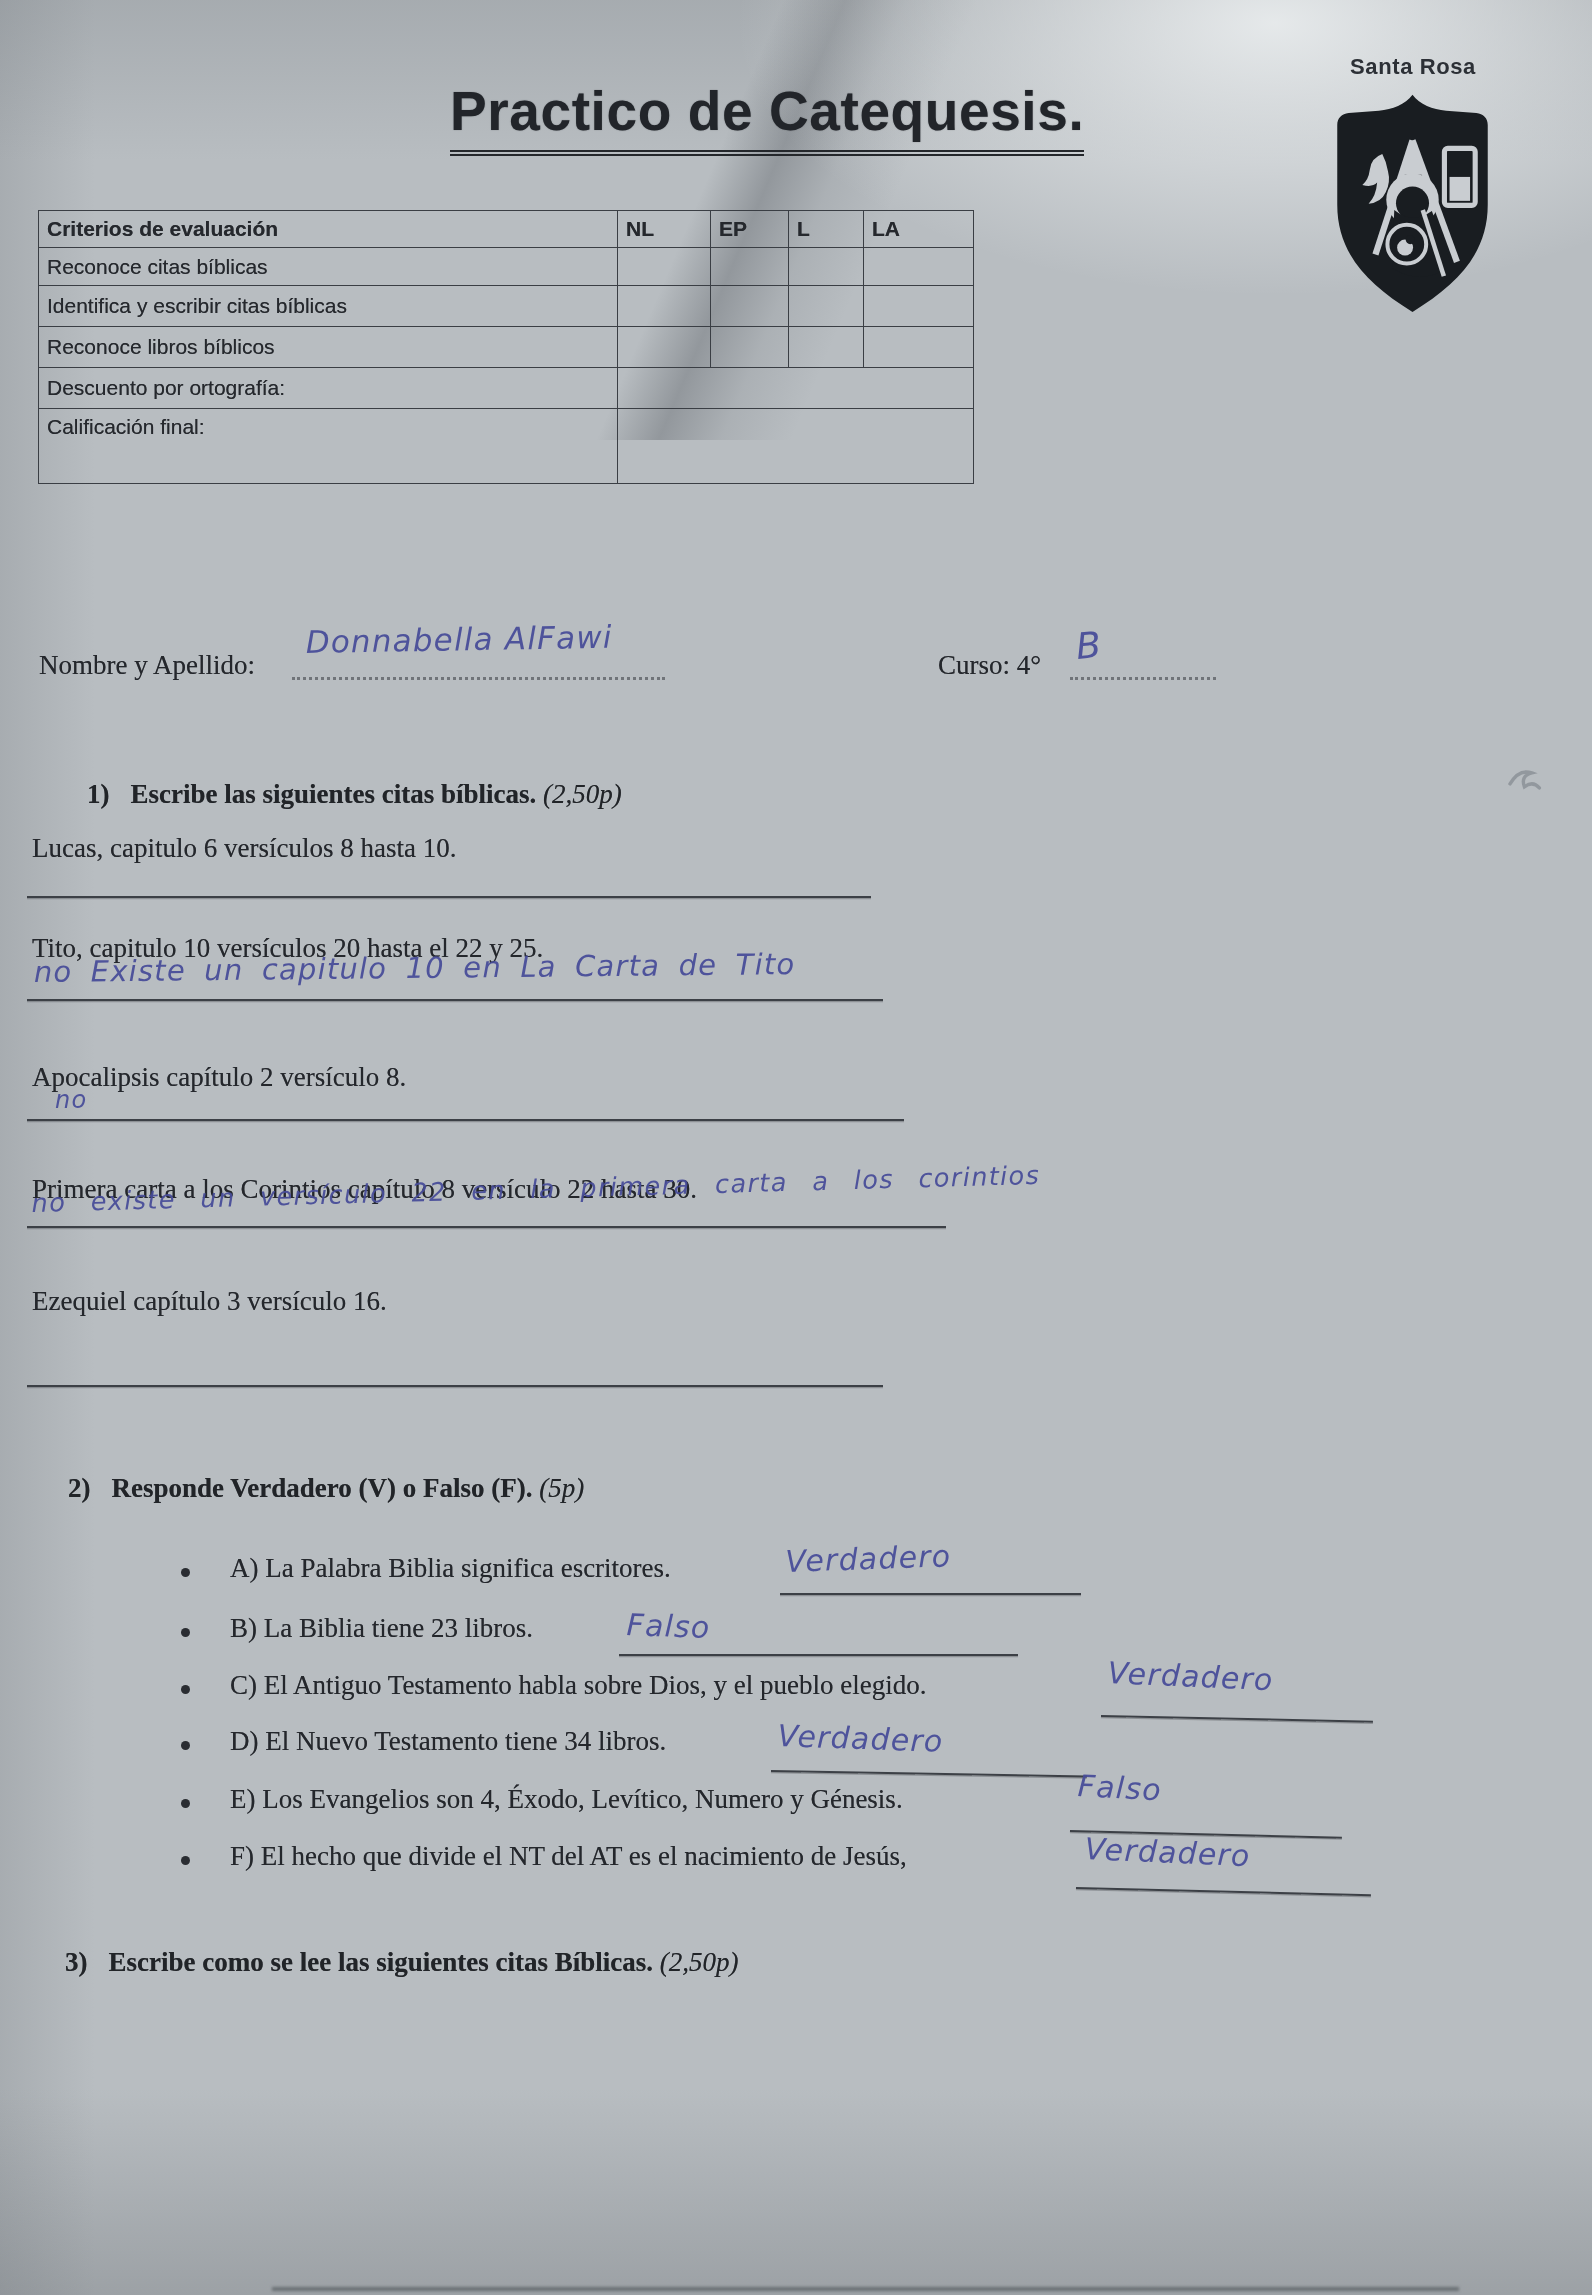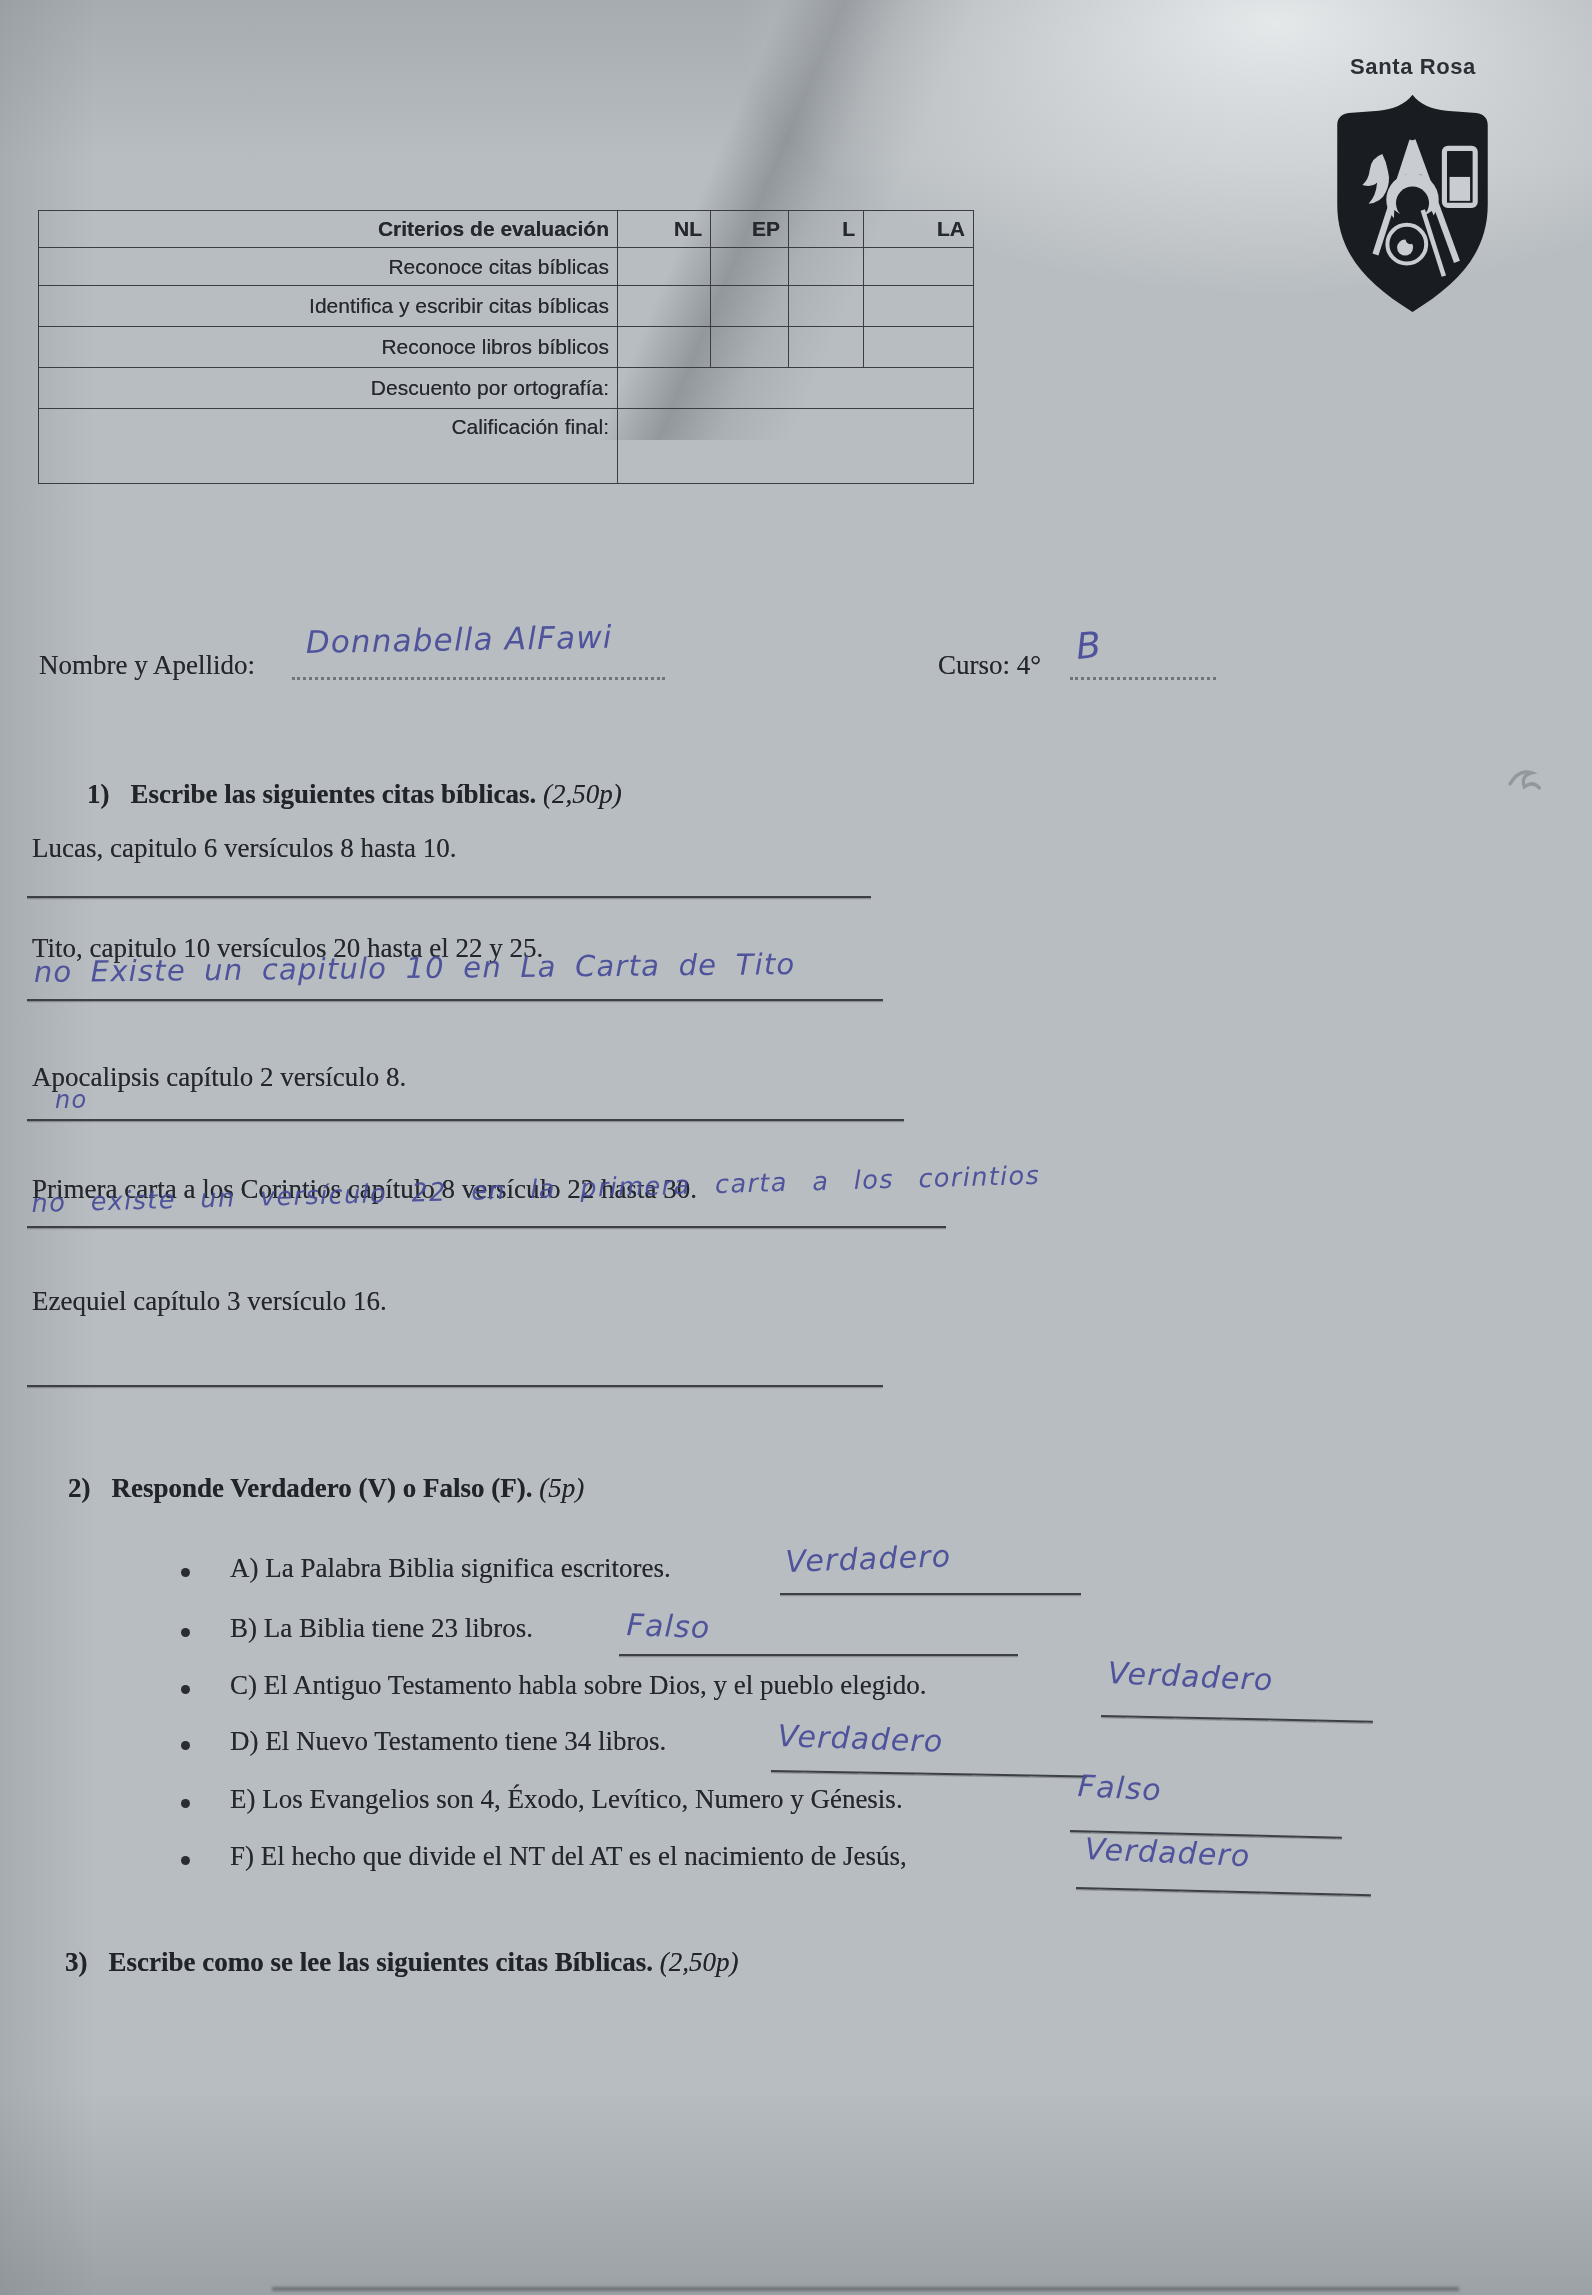--- a/index.html
+++ b/index.html
@@ -34,21 +34,21 @@
   .school-name{
     position:absolute;left:1326px;top:54px;width:174px;text-align:center;
     font:700 22px var(--sans);color:#2c3036;letter-spacing:0.6px;
   }
   .crest{position:absolute;left:1327px;top:86px;width:171px;height:232px;}
   
   .rubric{position:absolute;left:38px;top:210px;border-collapse:collapse;table-layout:fixed;}
   .rubric td{
     border:1.7px solid #3a3e44;font:400 21px var(--sans);color:#25282d;
     padding:2.3px 8px;vertical-align:middle;text-shadow:0 0 0.6px rgba(37,40,45,.65);
-    overflow:hidden;white-space:nowrap;text-align:right;
+    overflow:hidden;white-space:nowrap;
   }
   .rubric tr.r-head td{font-weight:700;}
   
   .q{position:absolute;font:400 27px var(--serif);color:#24272c;
      text-shadow:0 0 0.6px rgba(36,39,44,.55);white-space:nowrap;}
   .sec{position:absolute;font:700 27px var(--serif);color:#212428;white-space:nowrap;
        text-shadow:0 0 0.6px rgba(33,36,40,.55);text-align:center;}
   .sec .n{display:inline-block;margin-right:21px;}
   .sec .pts{font:italic 400 27px var(--serif);}
   
@@ -66,20 +66,21 @@
      text-shadow:0 0 0.6px rgba(36,39,44,.55);white-space:nowrap;}
   .bottom-shadow{position:absolute;left:272px;top:2287px;width:1187px;height:3.5px;
      background:rgba(45,50,55,.45);filter:blur(1.7px);}
   .smudge{position:absolute;left:1504px;top:758px;opacity:.4;}
 </style>
 </head>
 <body>
 
 <div class="paper">
 
+  <div class="title">Practico de Catequesis.</div>
 
   <div class="school-name">Santa Rosa</div>
   <svg class="crest" viewBox="0 0 300 400" aria-hidden="true">
     <path d="M150 12 C163 29 185 38 209 40 L262 44 C274 45 282 53 282 65 L282 205 C282 288 232 342 150 393 C68 342 18 288 18 205 L18 65 C18 53 26 45 38 44 L91 40 C115 38 137 29 150 12 Z" fill="#191d21"></path>
 
     <path d="M97 116 q-20 7 -22 28 q-2 17 -13 26 q17 5 26 -4 q-2 24 -15 37 q22 -2 30 -20 q9 -18 4 -37 q-3 -17 -10 -30 Z" fill="#c9cdd1"></path>
 
     <g>
       <rect x="206" y="106" width="54" height="100" rx="6" fill="none" stroke="#c9cdd1" stroke-width="9"></rect>
       <rect x="215" y="156" width="36" height="42" fill="#c9cdd1"></rect>

